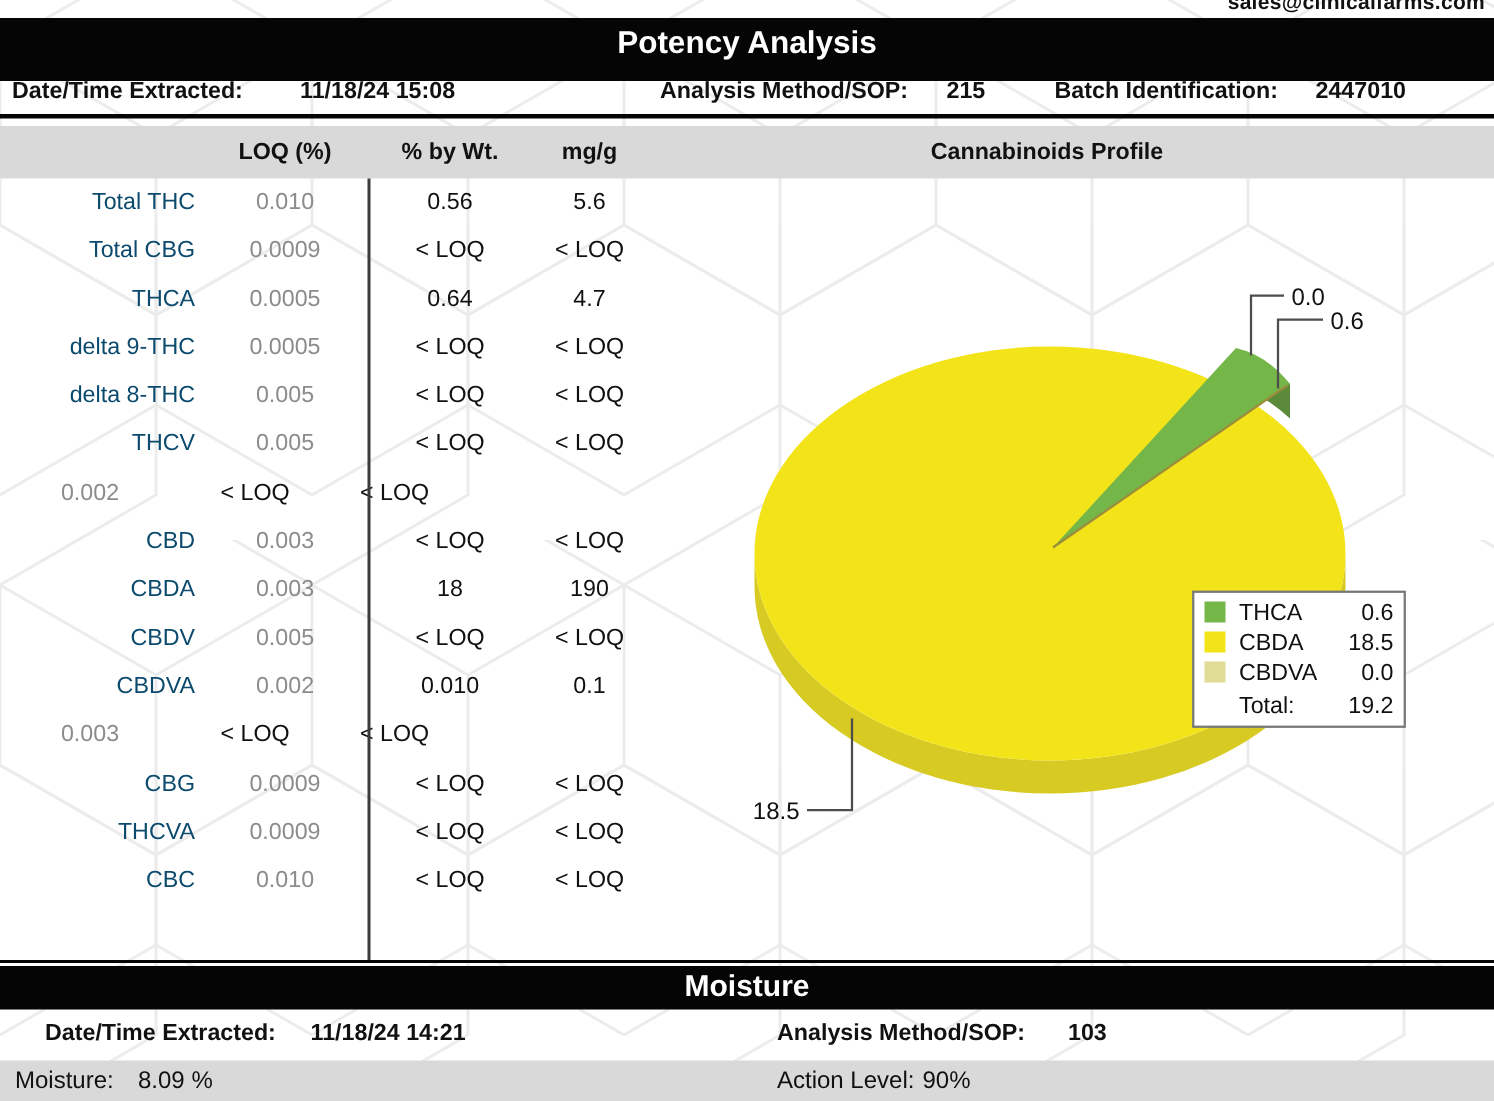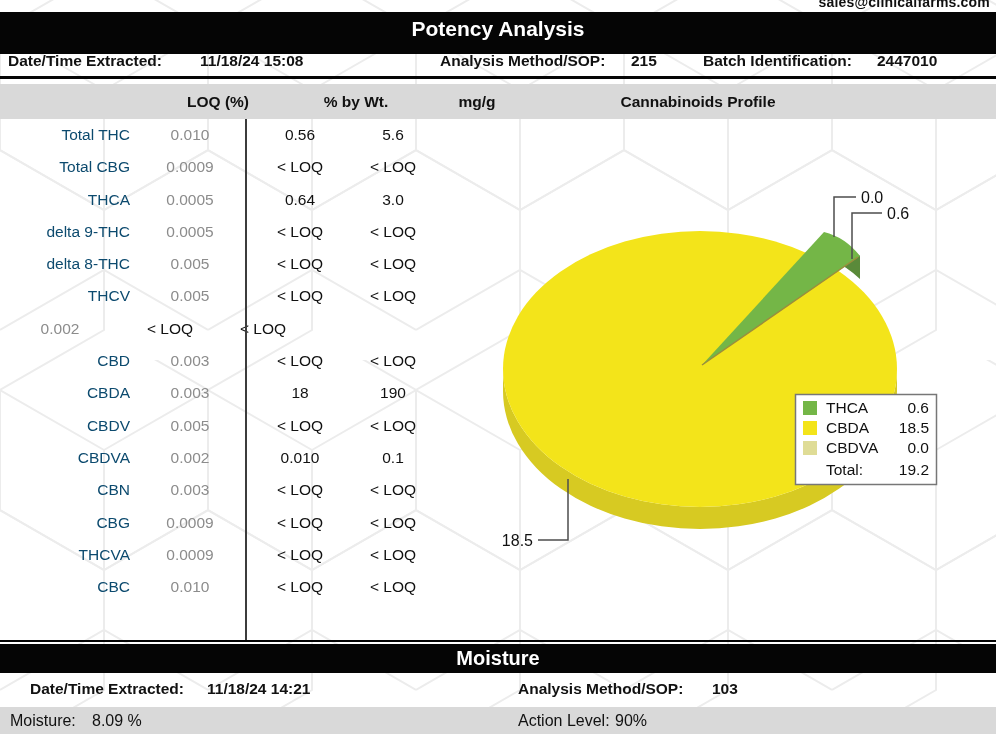--- a/index.html
+++ b/index.html
@@ -23,21 +23,21 @@
   .hl-moist{top:640px;height:2px;}
   
   .inforow{left:0;width:996px;font-weight:bold;font-size:15.5px;}
   .inforow .abs{white-space:nowrap;}
   .row1{top:46px;height:30px;line-height:30px;}
   .rowm{top:673px;height:32px;line-height:32px;}
   .grayband{left:0;width:996px;background:#d9d9d9;}
   .band-head{top:84px;height:35px;}
   .band-bottom{top:707px;height:27px;line-height:27px;font-size:16px;text-align:right;}
   
-  .thead{display:flex;height:35px;line-height:35px;font-weight:bold;font-size:15.5px;gap:28px;}
+  .thead{display:flex;height:35px;line-height:35px;font-weight:bold;font-size:15.5px;}
   .tbl{left:0;top:119px;width:460px;}
   .trow{display:flex;height:32.3px;line-height:32.3px;font-size:15.5px;}
   .c-name{width:130px;text-align:right;}
   .c-loq{width:120px;text-align:center;color:#8c8c8c;}
   .c-wt{width:100px;text-align:center;margin-left:0;}
   .c-mgg{width:86px;text-align:center;}
   .trow .c-name{color:#0c4a6e;}
   .divider{left:245px;top:119px;width:2px;height:521px;background:#3c3c3c;z-index:2;}
   .chart-title{left:460px;top:84px;width:476px;height:35px;line-height:35px;
     text-align:center;font-weight:bold;font-size:15.5px;z-index:2;}
@@ -136,21 +136,21 @@
   <div class="trow">
       <span class="c-name">Total CBG</span>
       <span class="c-loq">0.0009</span>
       <span class="c-wt">&lt; LOQ</span>
       <span class="c-mgg">&lt; LOQ</span>
     </div>
   <div class="trow">
       <span class="c-name">THCA</span>
       <span class="c-loq">0.0005</span>
       <span class="c-wt">0.64</span>
-      <span class="c-mgg">3.0</span>
+      <span class="c-mgg">4.7</span>
     </div>
   <div class="trow">
       <span class="c-name">delta 9-THC</span>
       <span class="c-loq">0.0005</span>
       <span class="c-wt">&lt; LOQ</span>
       <span class="c-mgg">&lt; LOQ</span>
     </div>
   <div class="trow">
       <span class="c-name">delta 8-THC</span>
       <span class="c-loq">0.005</span>
@@ -186,21 +186,20 @@
       <span class="c-wt">&lt; LOQ</span>
       <span class="c-mgg">&lt; LOQ</span>
     </div>
   <div class="trow">
       <span class="c-name">CBDVA</span>
       <span class="c-loq">0.002</span>
       <span class="c-wt">0.010</span>
       <span class="c-mgg">0.1</span>
     </div>
   <div class="trow">
-      <span class="c-name">CBN</span>
       <span class="c-loq">0.003</span>
       <span class="c-wt">&lt; LOQ</span>
       <span class="c-mgg">&lt; LOQ</span>
     </div>
   <div class="trow">
       <span class="c-name">CBG</span>
       <span class="c-loq">0.0009</span>
       <span class="c-wt">&lt; LOQ</span>
       <span class="c-mgg">&lt; LOQ</span>
     </div>

